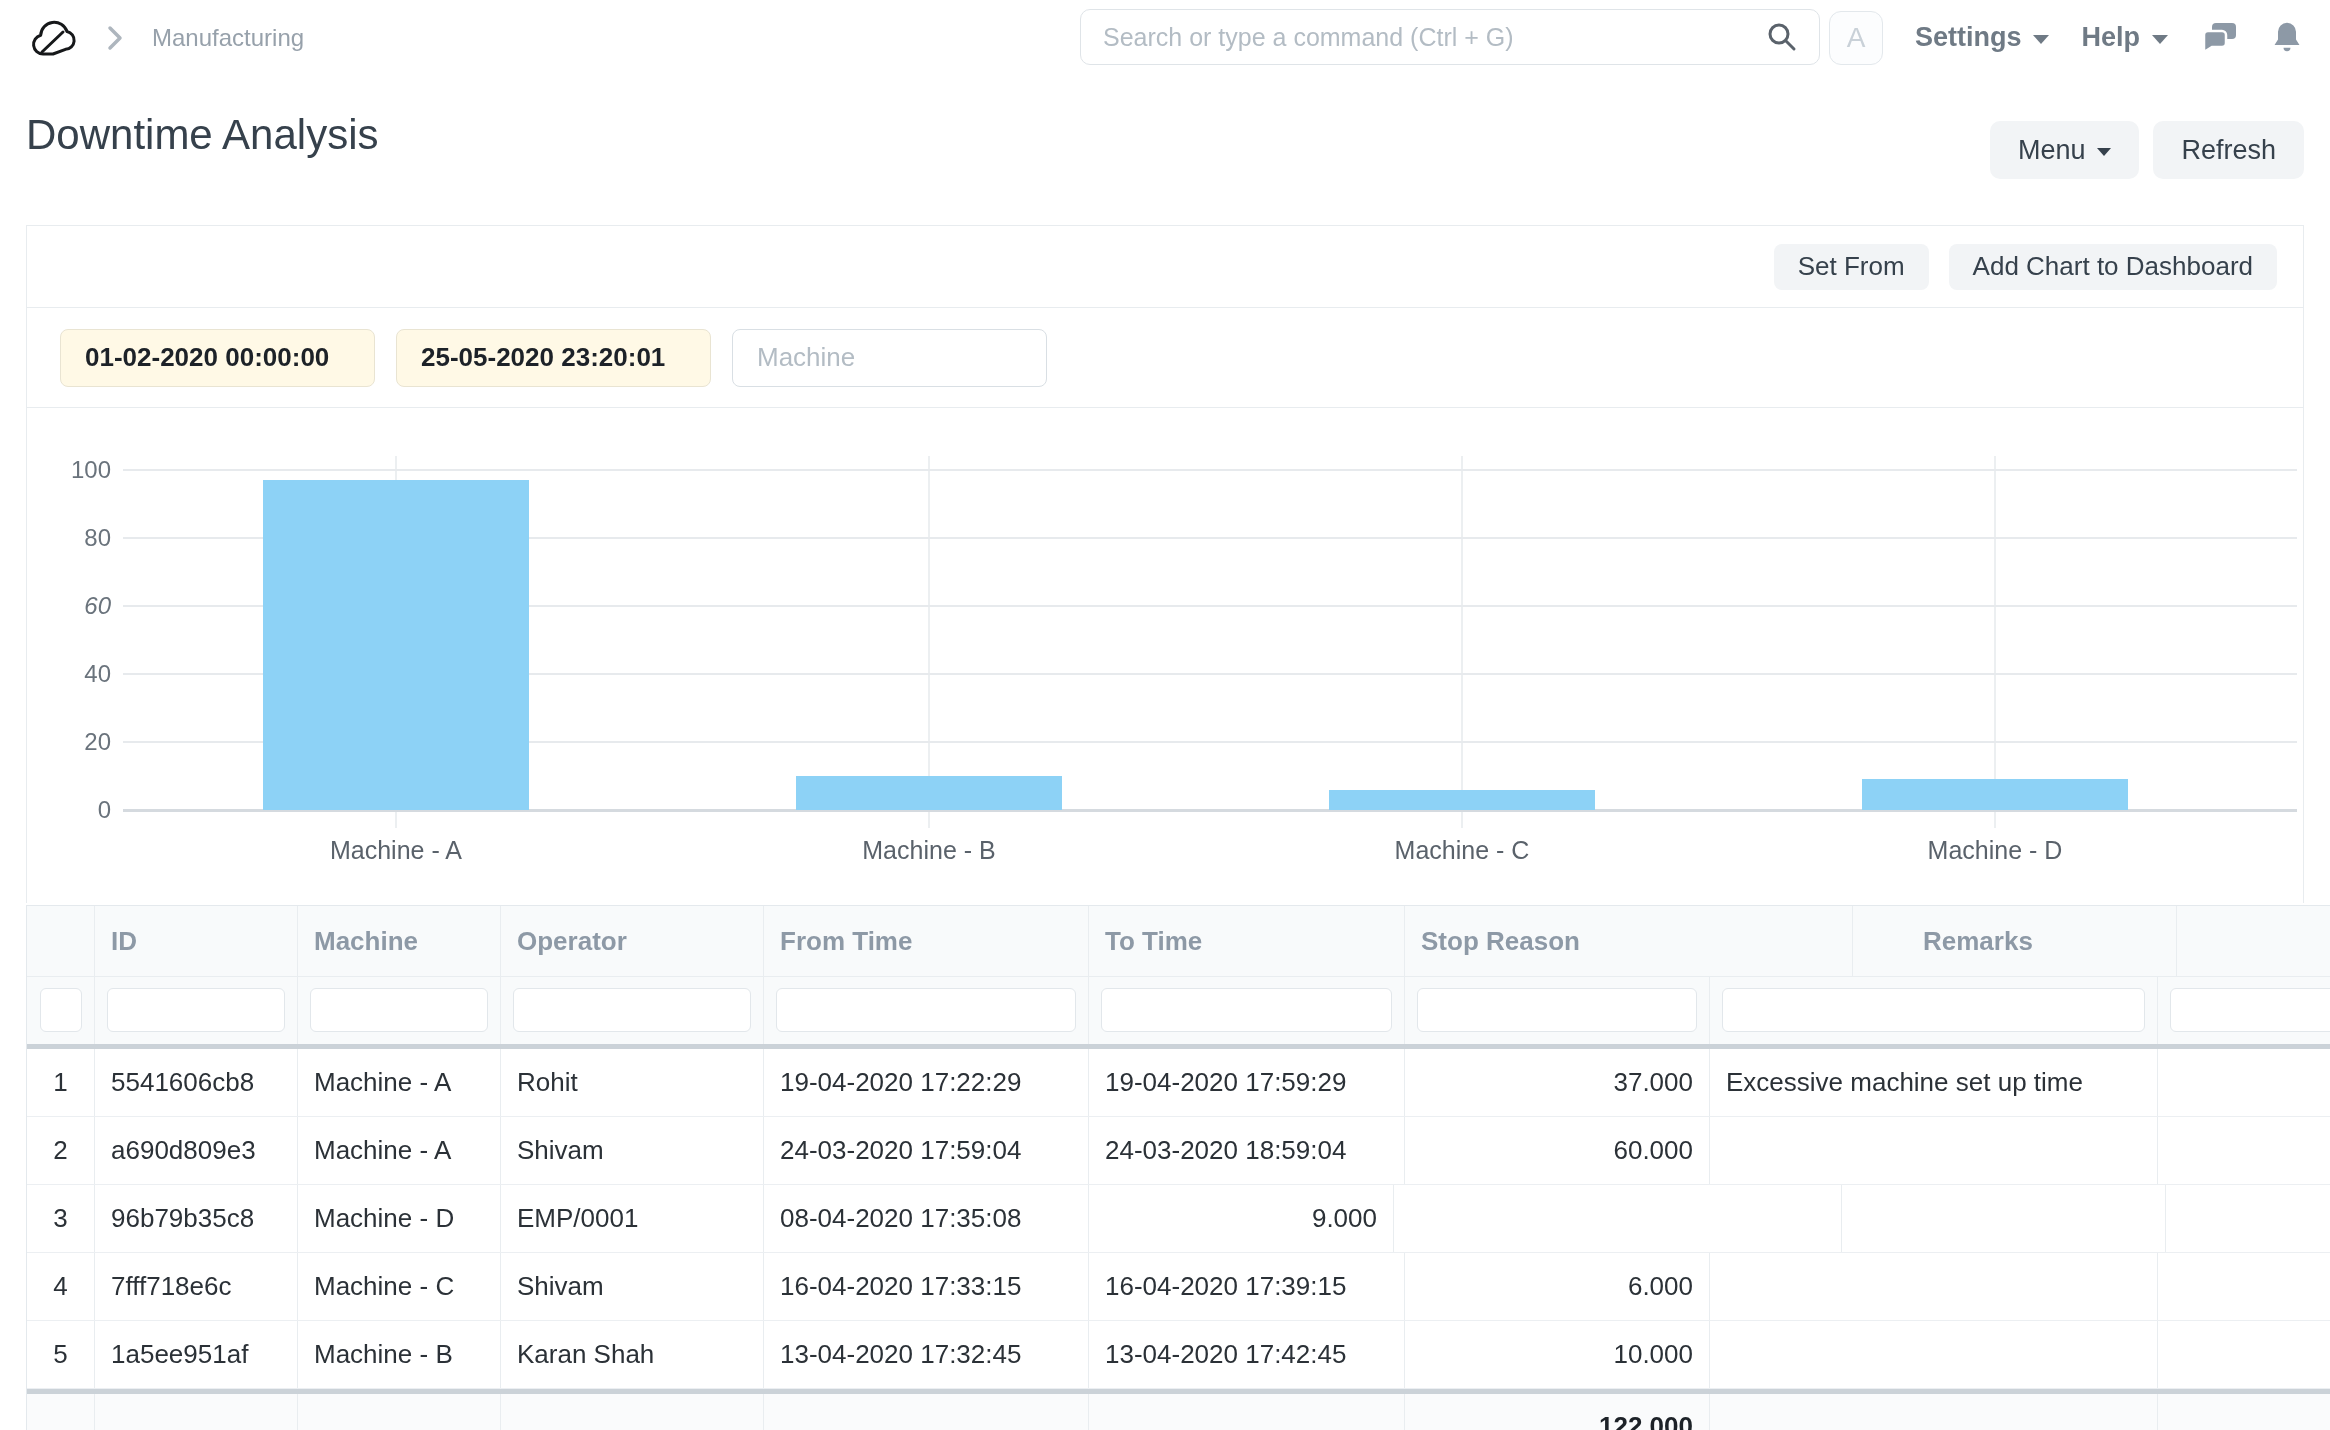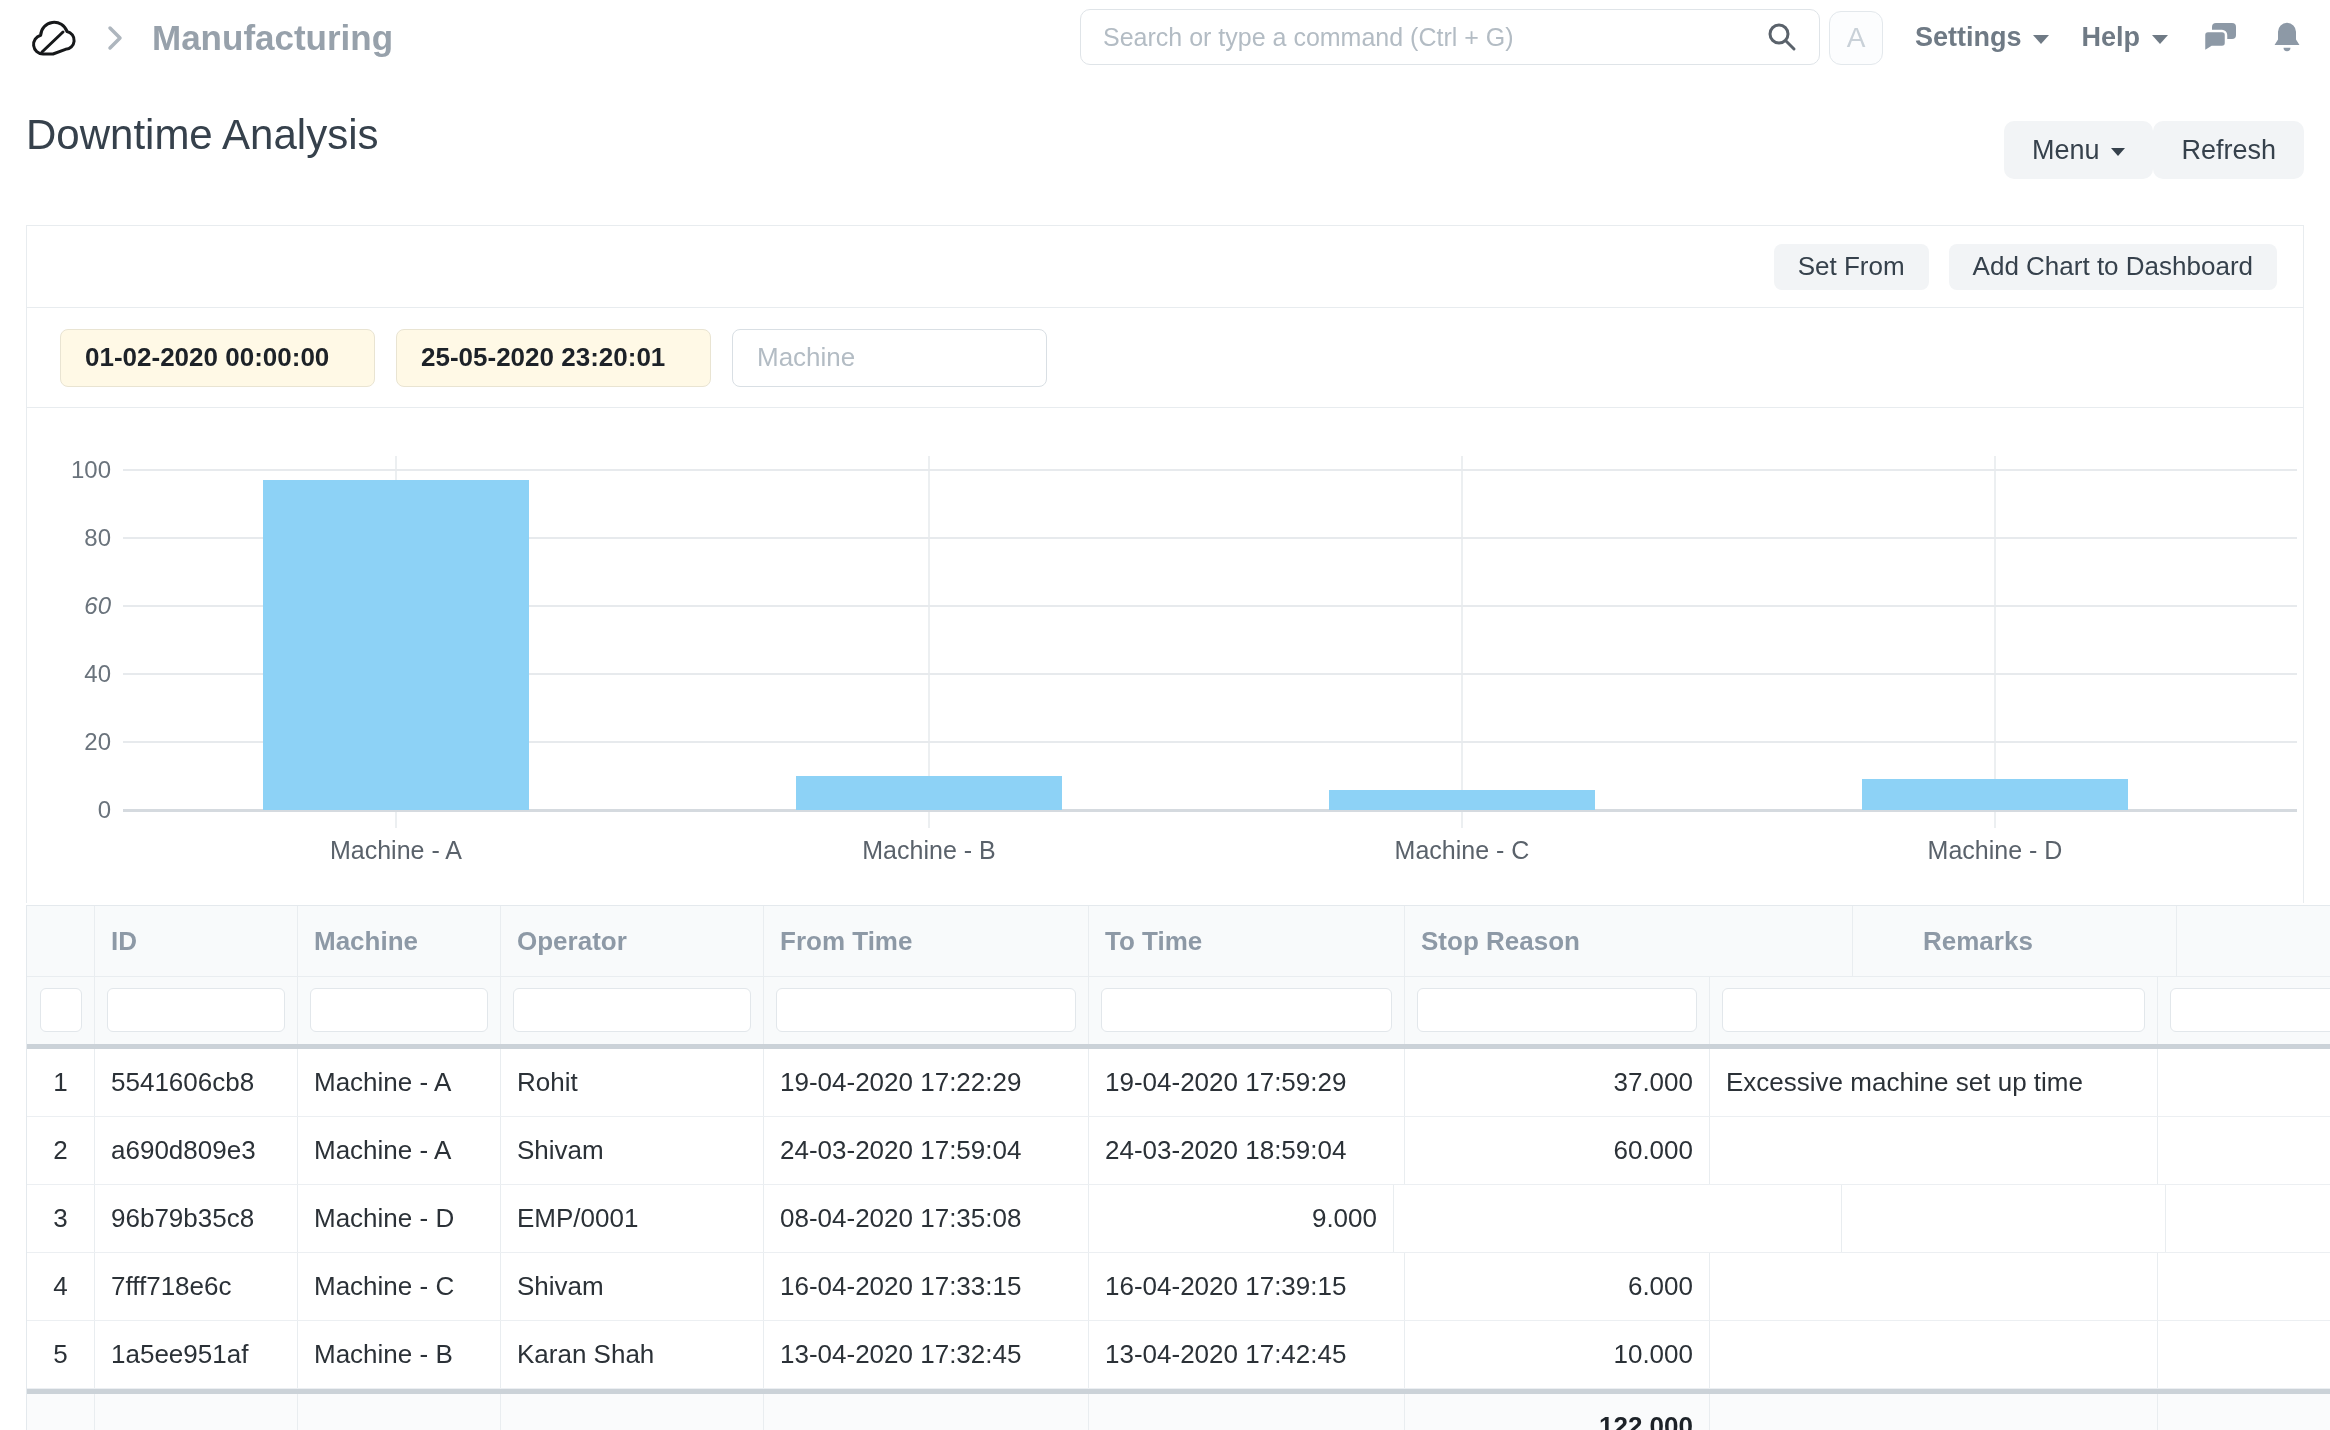--- a/index.html
+++ b/index.html
@@ -5,38 +5,38 @@
   html,body{margin:0;padding:0;background:#fff;}
   .app{position:relative;width:2330px;height:1430px;overflow:hidden;background:#fff;
        font-family:"Liberation Sans",sans-serif;color:#36414C;}
 
   
   .navbar{position:absolute;left:0;top:0;width:2330px;height:75px;background:#fff;
           border-bottom:1px solid #EDF0F3;}
   .nav-left{position:absolute;left:30px;top:0;height:75px;display:flex;align-items:center;gap:26px;}
   .logo{display:flex;align-items:center;cursor:pointer;}
   .crumb-sep{display:flex;align-items:center;}
-  .crumb{font-size:35px;font-weight:700;color:#97A1AB;text-decoration:none;cursor:pointer;}
+  .crumb{font-size:24px;font-weight:400;color:#97A1AB;text-decoration:none;cursor:pointer;}
   .searchbar{position:absolute;left:1080px;top:9px;width:740px;height:56px;border:1px solid #DFE4E8;
              border-radius:10px;display:flex;align-items:center;padding:0 20px;box-sizing:border-box;background:#fff;}
   .searchbar input{flex:1;border:none;outline:none;font-size:25px;color:#4a5158;background:transparent;
                    font-family:"Liberation Sans",sans-serif;}
   .searchbar input::placeholder{color:#B3BCC4;}
   .nav-right{position:absolute;right:26px;top:0;height:75px;display:flex;align-items:center;gap:32px;}
   .avatar{width:52px;height:52px;border:1px solid #E3E8EC;border-radius:12px;background:#FCFDFE;
           display:flex;align-items:center;justify-content:center;font-size:28px;color:#C9D1D8;cursor:pointer;}
   .nav-drop{display:flex;align-items:center;gap:12px;font-size:27px;font-weight:700;color:#6F7A85;cursor:pointer;}
   .caret{width:0;height:0;border-left:8px solid transparent;border-right:8px solid transparent;
          border-top:9px solid #6F7A85;margin-top:4px;}
   .nav-icon{display:flex;align-items:center;cursor:pointer;}
 
   
   .page-head{position:absolute;left:0;top:75px;width:2330px;height:150px;background:#fff;}
   .page-title{position:absolute;left:26px;top:36px;margin:0;font-size:42px;font-weight:500;color:#36414C;}
-  .head-actions{position:absolute;right:26px;top:46px;display:flex;}
+  .head-actions{position:absolute;right:26px;top:46px;display:flex;gap:14px;}
   .btn{height:58px;padding:0 28px;background:#F2F4F6;border:none;border-radius:10px;font-size:27px;
        color:#36414C;font-family:"Liberation Sans",sans-serif;display:flex;align-items:center;gap:12px;cursor:pointer;}
   .btn .caret{border-top-color:#36414C;border-left-width:7px;border-right-width:7px;border-top-width:8px;}
 
   
   .report-box{position:absolute;left:26px;top:225px;width:2278px;height:678px;box-sizing:border-box;
               border-left:1px solid #E8ECEF;border-right:1px solid #E8ECEF;border-top:1px solid #E8ECEF;}
   .chart-toolbar{height:81px;border-bottom:1px solid #E8ECEF;display:flex;align-items:center;
                  justify-content:flex-end;gap:20px;padding-right:26px;}
   .btn-sm{height:46px;padding:0 24px;background:#F2F4F6;border:none;border-radius:8px;font-size:26px;

